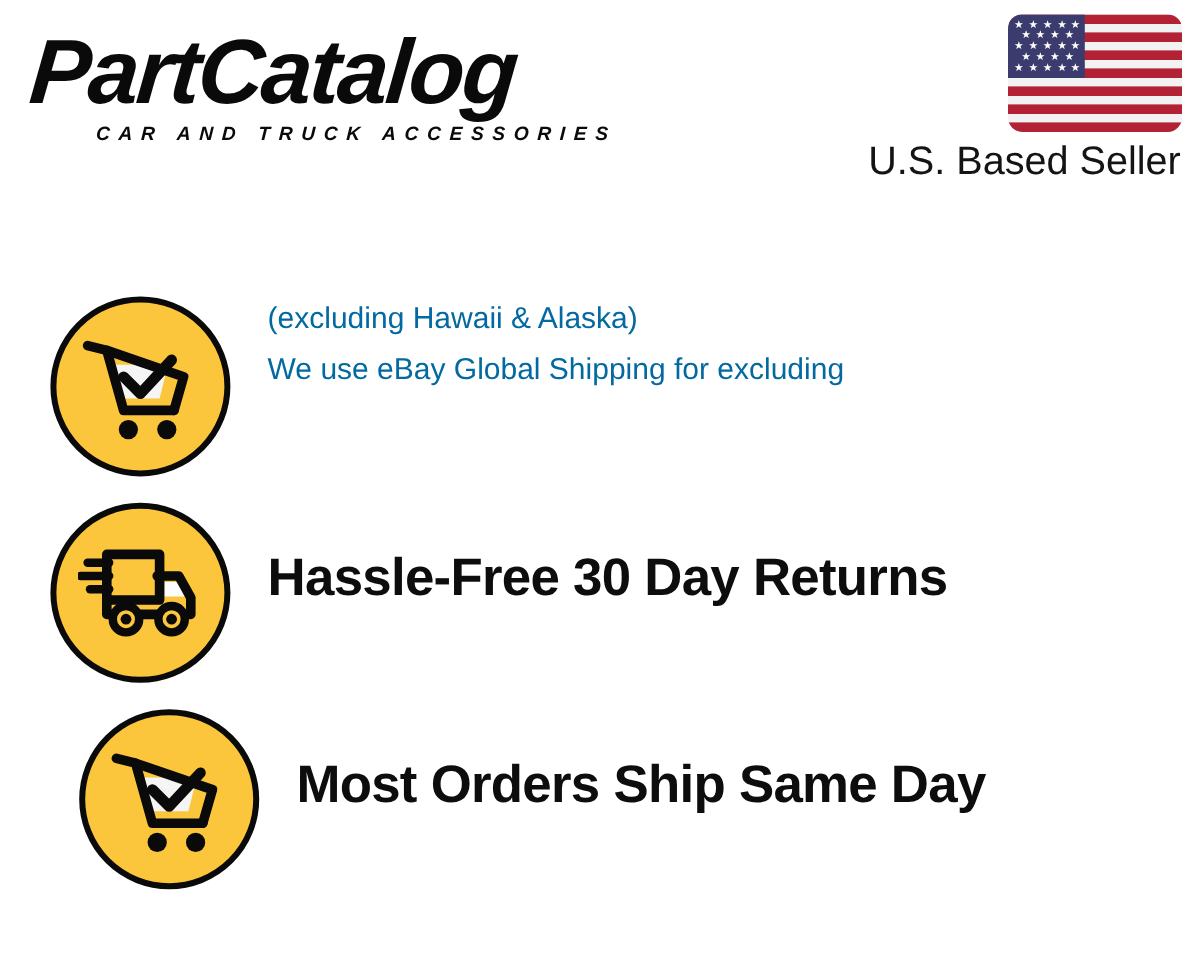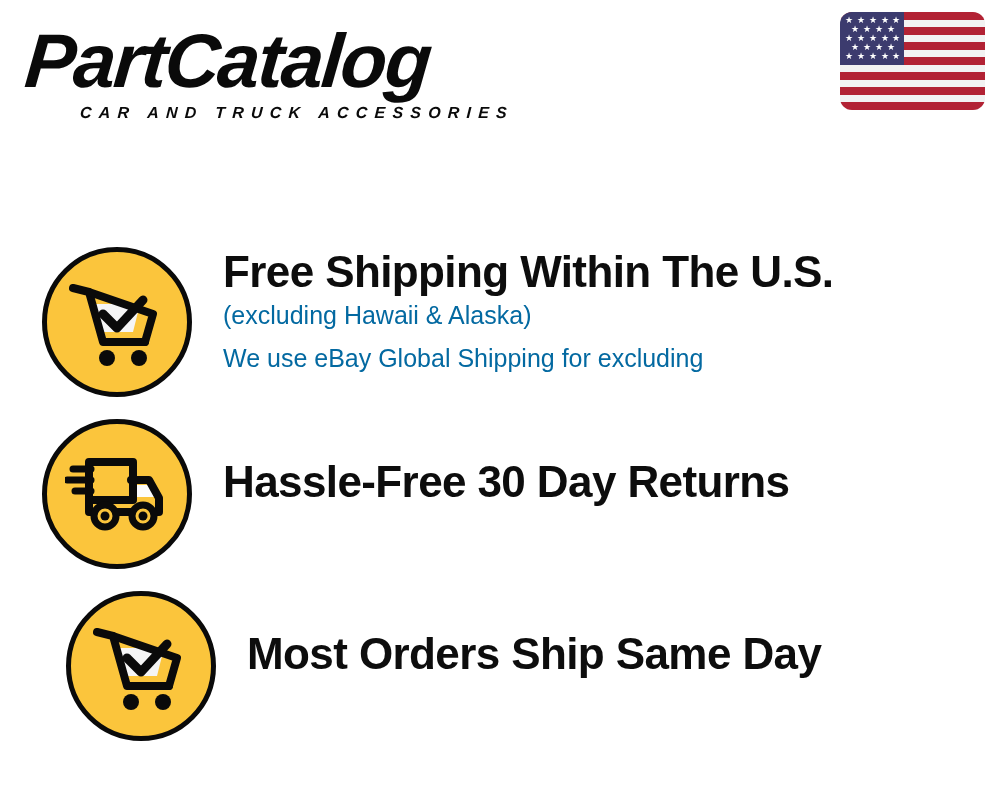--- a/index.html
+++ b/index.html
@@ -216,35 +216,35 @@
       <span class="flag-star" style="left:35px; top:31px">★</span>
       <span class="flag-star" style="left:47px; top:31px">★</span>
       <span class="flag-star" style="left:5px;  top:40px">★</span>
       <span class="flag-star" style="left:17px; top:40px">★</span>
       <span class="flag-star" style="left:29px; top:40px">★</span>
       <span class="flag-star" style="left:41px; top:40px">★</span>
       <span class="flag-star" style="left:52px; top:40px">★</span>
     </div>
   </div>
 
+  <div id="seller-label">U.S. Based Seller</div>
 </div>
 
 <div class="feature-row" id="feature-row-0">
   <div class="feature-icon">
     <svg width="100" height="92" viewBox="0 0 100 92">
       <polygon points="27,28 73,28 66,56 34,56" fill="#f5f5f5"></polygon>
       <path d="M6 12 L22 16 L36 66 L78 66" fill="none" stroke="#0a0a0a" stroke-width="8" stroke-linecap="round" stroke-linejoin="round"></path>
       <path d="M22 16 L86 38 L78 66" fill="none" stroke="#0a0a0a" stroke-width="8" stroke-linecap="round" stroke-linejoin="round"></path>
       <path d="M36 38 L50 52 L76 24" fill="none" stroke="#0a0a0a" stroke-width="9" stroke-linecap="round" stroke-linejoin="round"></path>
       <circle cx="40" cy="82" r="8" fill="#0a0a0a"></circle>
       <circle cx="72" cy="82" r="8" fill="#0a0a0a"></circle>
     </svg>
   </div>
   <div class="feature-text">
-    <div class="feature-heading">Free Shipping Within The U.S.</div>
     <div class="feature-sub">(excluding Hawaii &amp; Alaska)</div>
     <div class="gap-small"></div>
     <div class="feature-sub">We use eBay Global Shipping for excluding</div>
   </div>
 </div>
 
 <div class="feature-row" id="feature-row-1">
   <div class="feature-icon">
     <svg width="104" height="80" viewBox="0 0 104 80">
       <path d="M66 26 L84 26 L94 44 L94 56 L66 56 Z" fill="#fbc53c"></path>

